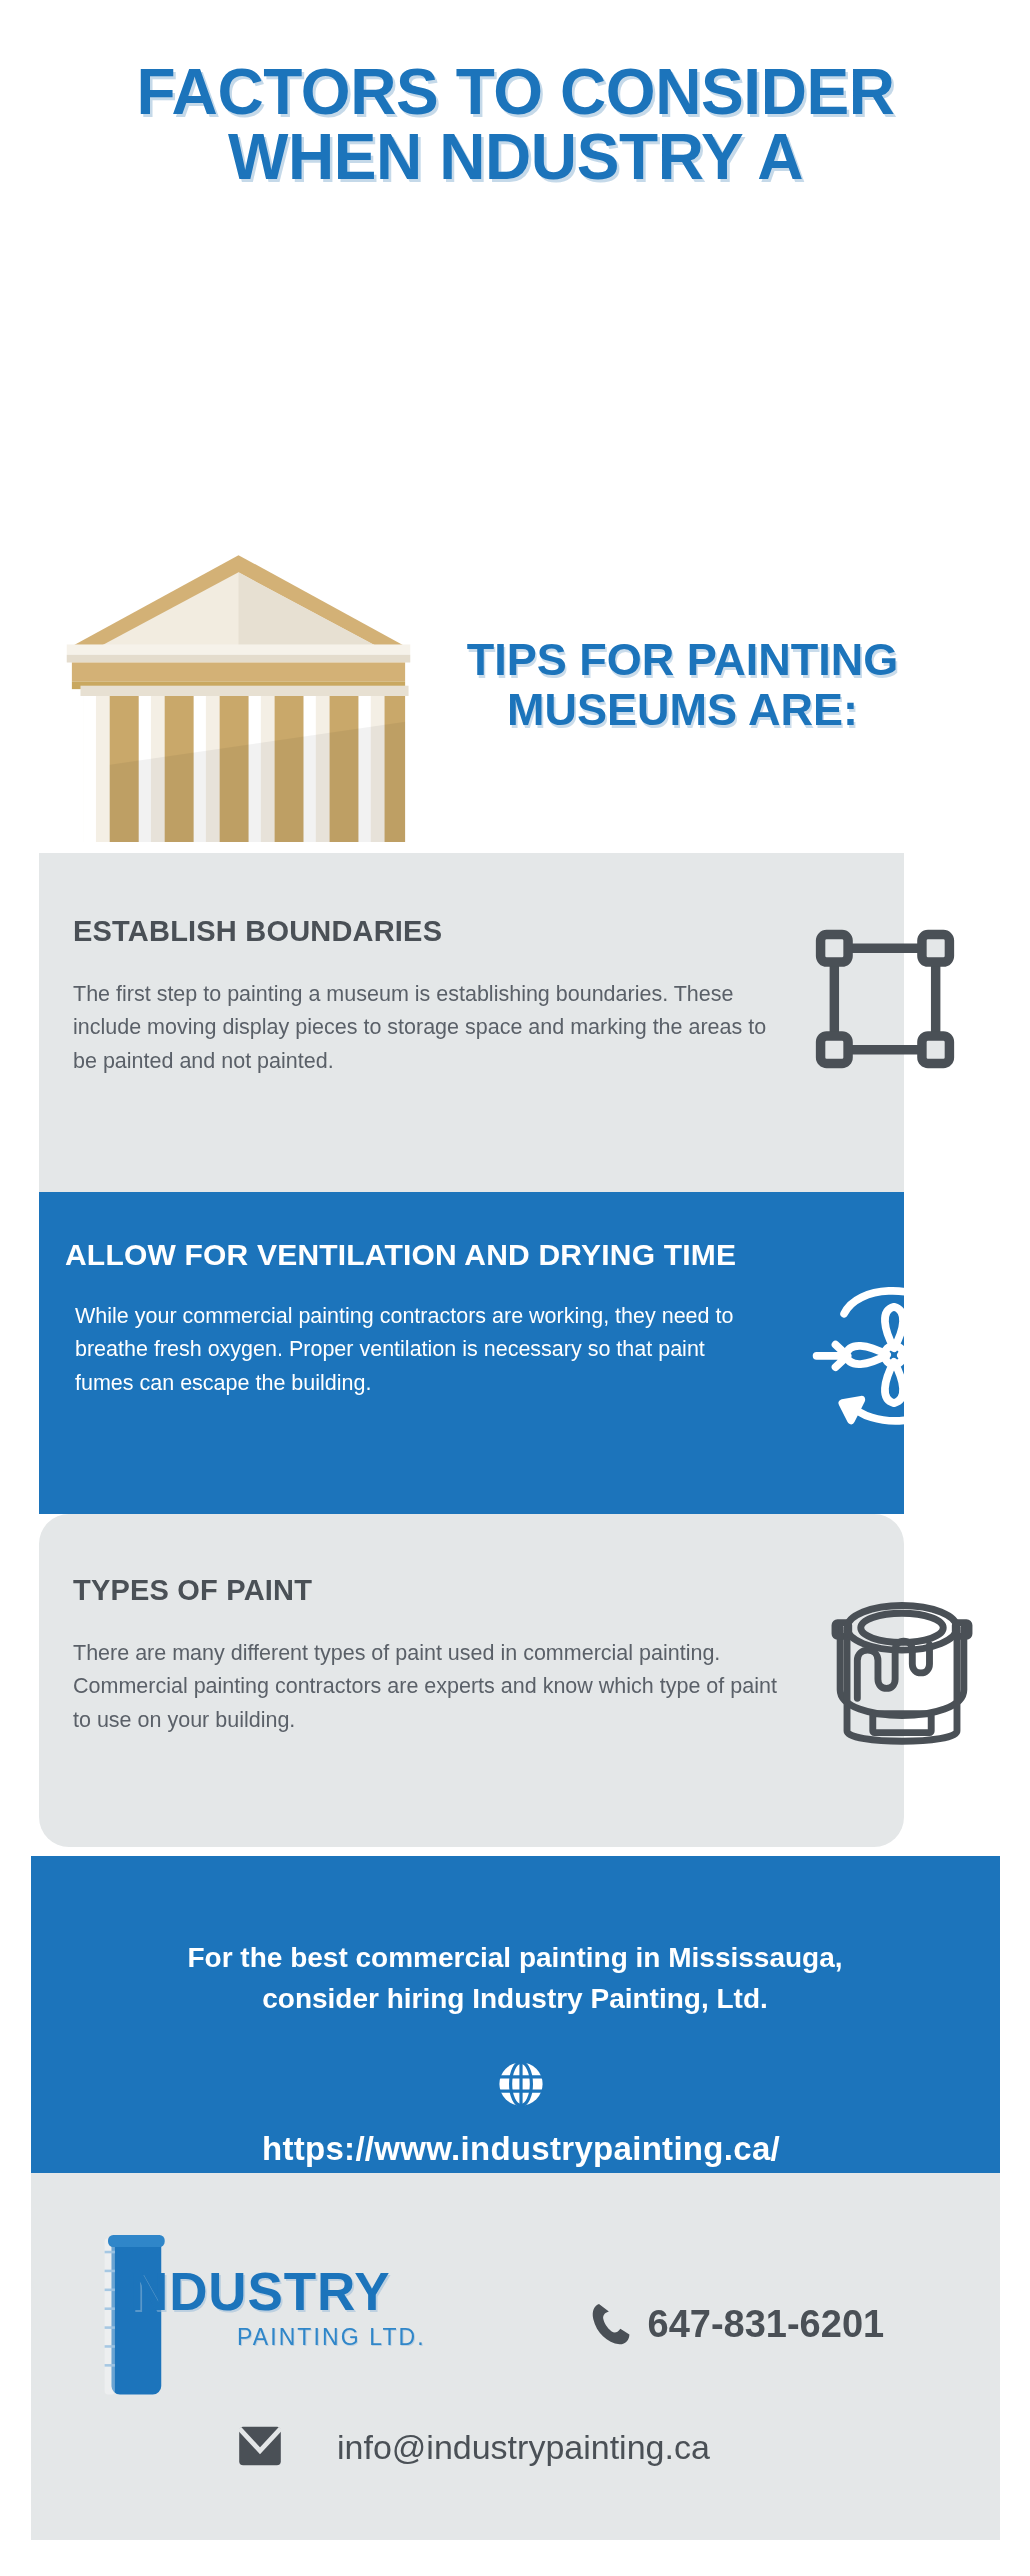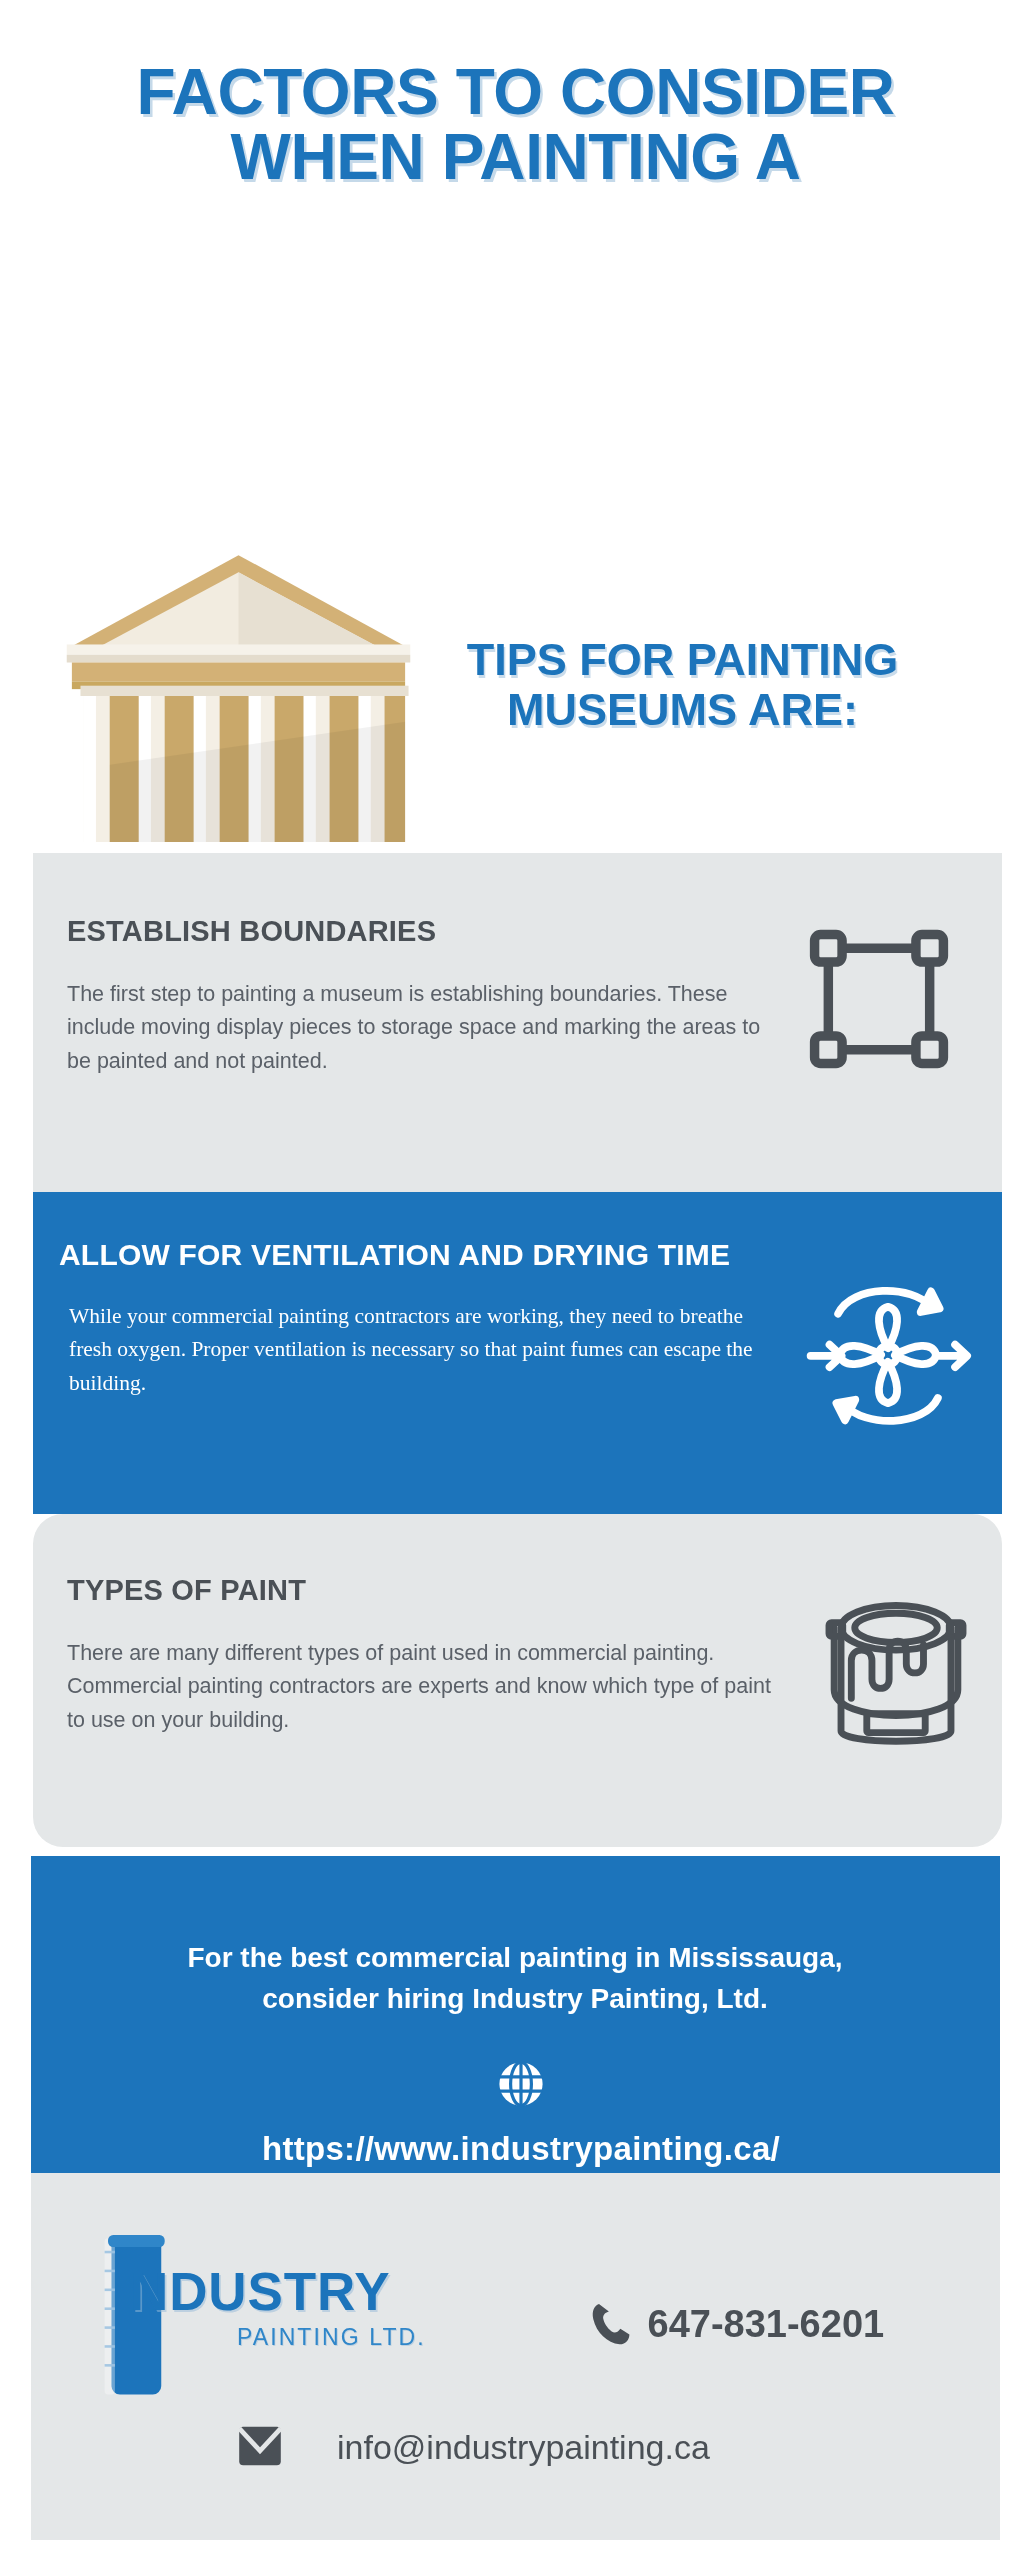--- a/index.html
+++ b/index.html
@@ -36,21 +36,21 @@
   .tips{
     position:absolute; left:369px; top:635px; width:627px;
     text-align:center;
     font-size:45px; line-height:1.12; font-weight:bold;
     color:#1c74bb;
     text-shadow:1.7px 2.6px 0 rgba(150,185,215,.5);
   }
   .tips .line{display:block;}
 
   
-  .card{position:absolute;left:33px;width:969px;}
+  .card{position:absolute;left:39px;width:865px;}
   .card.grey{background:#e4e7e8;}
   .card.blue{background:#1c74bb;}
 
   .card-inner{position:relative;width:100%;height:100%;}
 
   .card-h{
     position:absolute;
     font-size:29px; font-weight:bold; letter-spacing:0.2px;
   }
   .card.grey .card-h{color:#4a5056;}
@@ -66,21 +66,21 @@
   .card-icon{position:absolute;}
 
   
   #card-boundaries{top:853px;height:339px;}
   #card-boundaries .card-h{left:34px;top:38px;}
   #card-boundaries .card-p{left:34px;top:103px;width:713px;}
   #card-boundaries .card-icon{left:773px;top:73px;}
 
   #card-ventilation{top:1192px;height:322px;}
   #card-ventilation .card-h{left:26px;top:21.5px;font-size:30px;}
-  #card-ventilation .card-p{left:36px;top:86px;width:687px;font-family:Liberation Serif, serif;}
+  #card-ventilation .card-p{left:36px;top:86px;width:687px;}
   #card-ventilation .card-icon{left:769px;top:77px;}
 
   #card-paint{top:1514px;height:333px;border-radius:30px;}
   #card-paint .card-h{left:34px;top:36px;}
   #card-paint .card-p{left:34px;top:101px;width:704px;}
   #card-paint .card-icon{left:777px;top:64px;}
 
   
   #cta{
     position:absolute;left:31px;top:1856px;width:969px;height:318px;
@@ -133,21 +133,21 @@
     font-size:34px;font-weight:normal;color:#4a5056;margin-left:29px;
   }
 </style>
 </head>
 <body>
 
 <div class="page">
 
   <div class="title">
     <span class="line">FACTORS TO CONSIDER</span>
-    <span class="line">WHEN PAINTING A</span>
+    <span class="line">WHEN NDUSTRY A</span>
   </div>
 
 
   <div class="museum">
     <svg viewBox="0 0 420 340" width="361" height="292" aria-hidden="true">
 
       <polygon points="210,6 404,112 16,112" fill="#d3b176"></polygon>
       <polygon points="210,26 378,116 42,116" fill="#f2ece0"></polygon>
       <polygon points="210,26 378,116 210,116" fill="#e7e0d2"></polygon>
 

